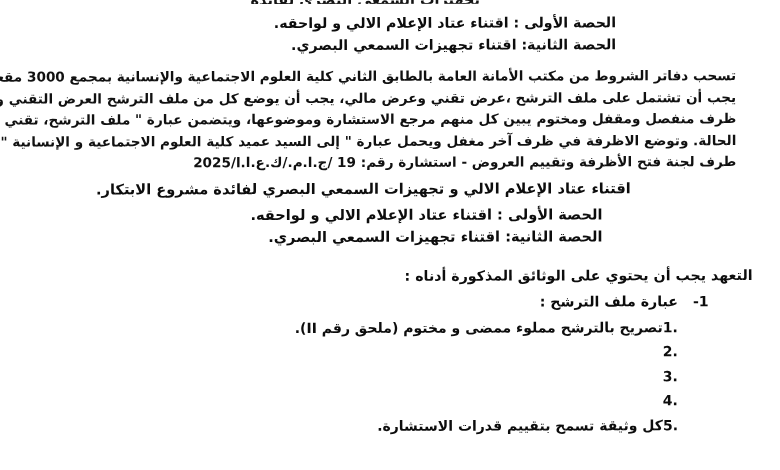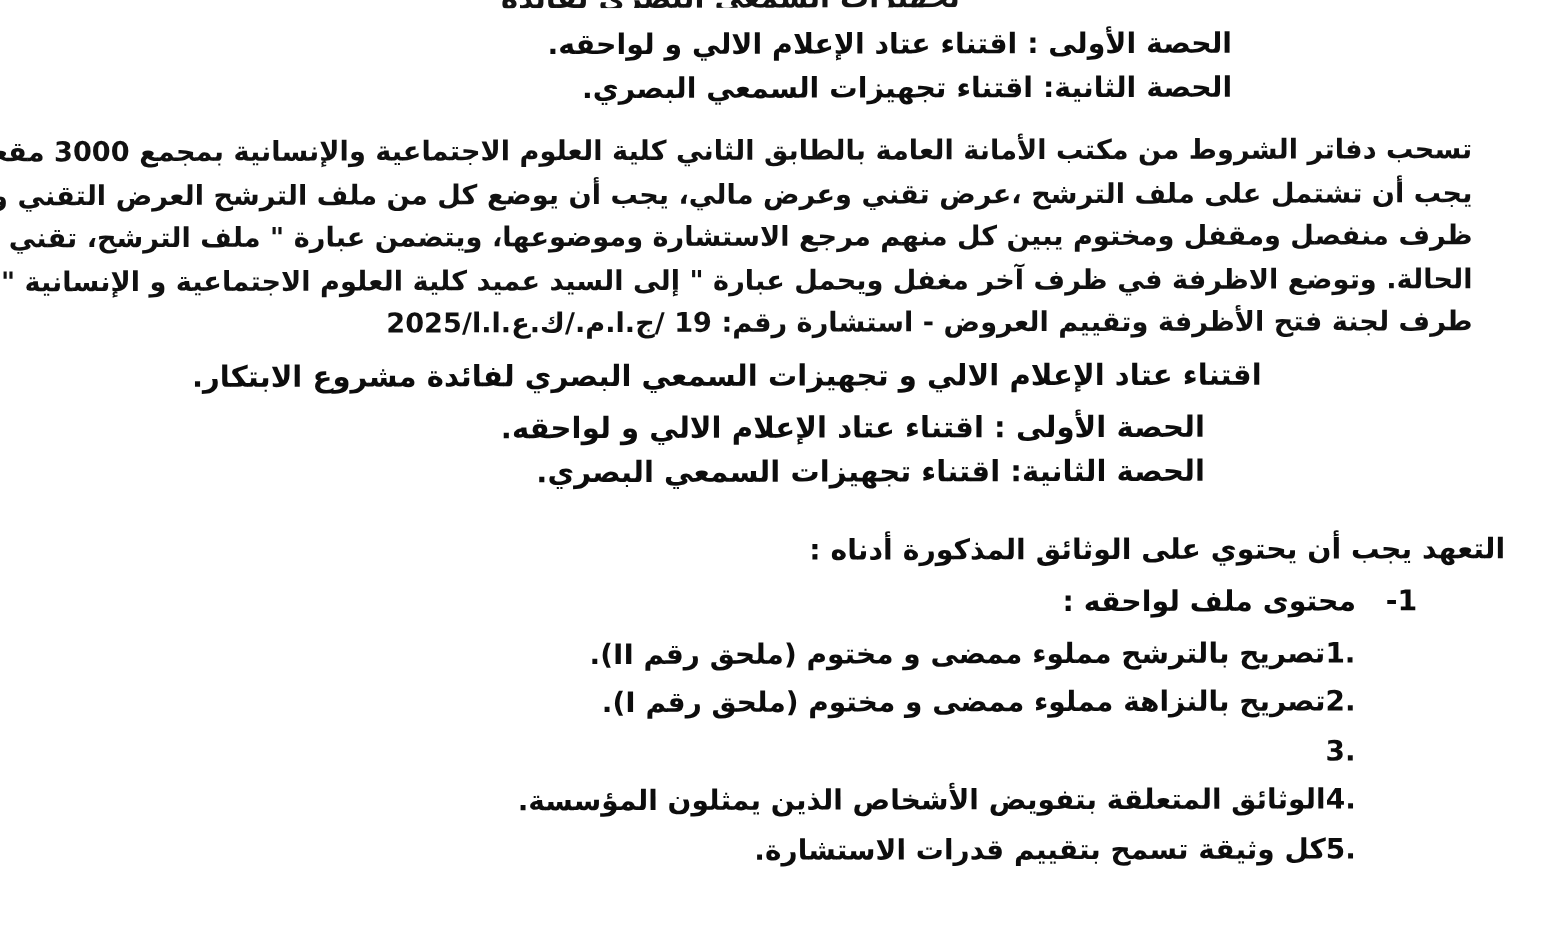--- a/index.html
+++ b/index.html
@@ -137,38 +137,36 @@
   <div class="spacer-4"></div>
 
   <div class="line lot-line right" style="padding-right:164px;">الحصة الأولى : اقتناء عتاد الإعلام الالي و لواحقه.</div>
   <div class="line lot-line right" style="padding-right:164px;">الحصة الثانية: اقتناء تجهيزات السمعي البصري.</div>
 
   <div class="spacer-8"></div>
 
   <div class="line commitment right" style="padding-right:14px;">التعهد يجب أن يحتوي على الوثائق المذكورة أدناه :</div>
 
   <div class="num-head">
-    <span class="idxn">1</span><span class="dash">-</span>&nbsp;&nbsp;&nbsp;<span>محتوى ملف لواحقه :</span>
+    <span class="idxn">1</span><span class="dash">-</span>&nbsp;&nbsp;&nbsp;<span>عبارة ملف الترشح :</span>
   </div>
 
   <ol class="docs">
     <li>
       <span class="idx">1.</span>
       <span class="txt">تصريح بالترشح مملوء ممضى و مختوم (ملحق رقم II).</span>
     </li>
     <li>
       <span class="idx">2.</span>
-      <span class="txt">تصريح بالنزاهة مملوء ممضى و مختوم (ملحق رقم I).</span>
     </li>
     <li>
       <span class="idx">3.</span>
     </li>
     <li>
       <span class="idx">4.</span>
-      <span class="txt">الوثائق المتعلقة بتفويض الأشخاص الذين يمثلون المؤسسة.</span>
     </li>
     <li>
       <span class="idx">5.</span>
       <span class="txt">كل وثيقة تسمح بتقييم قدرات الاستشارة.</span>
     </li>
   </ol>
 
 </div>
 
 </body></html>

